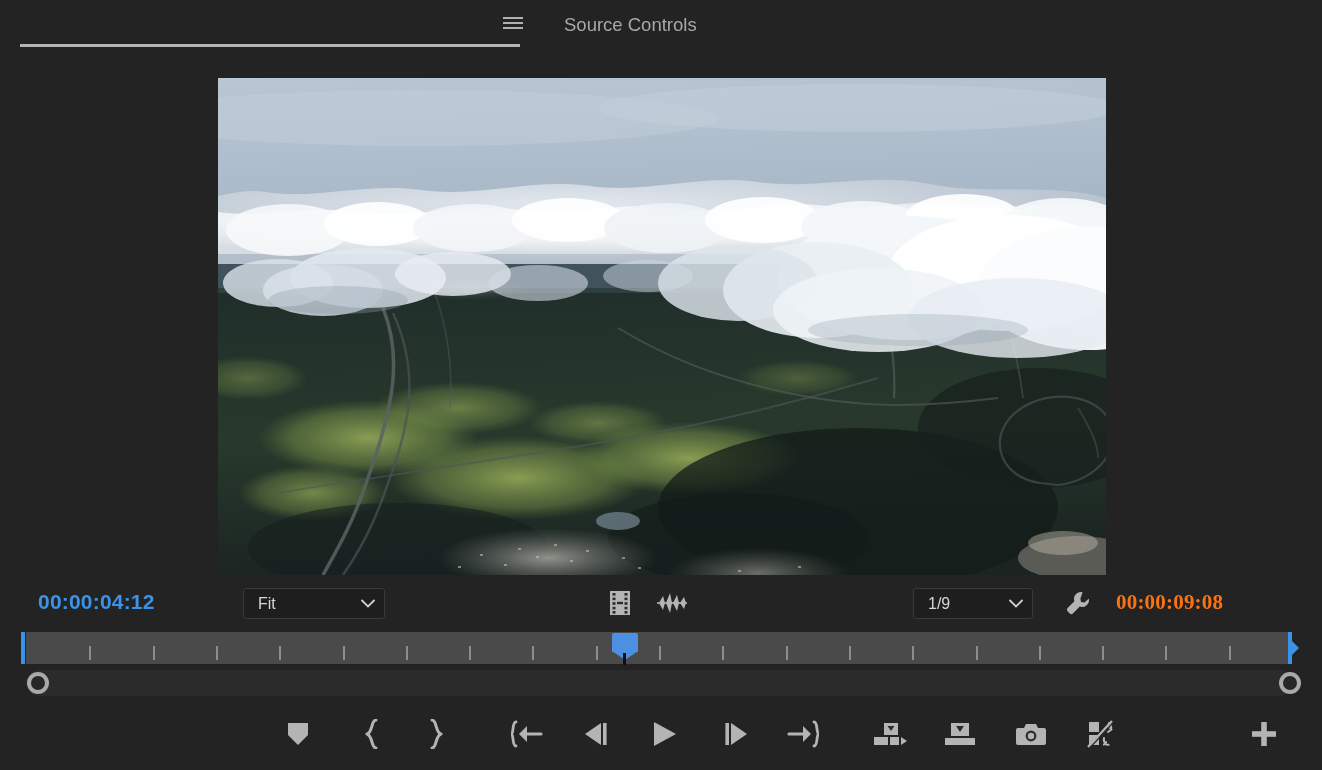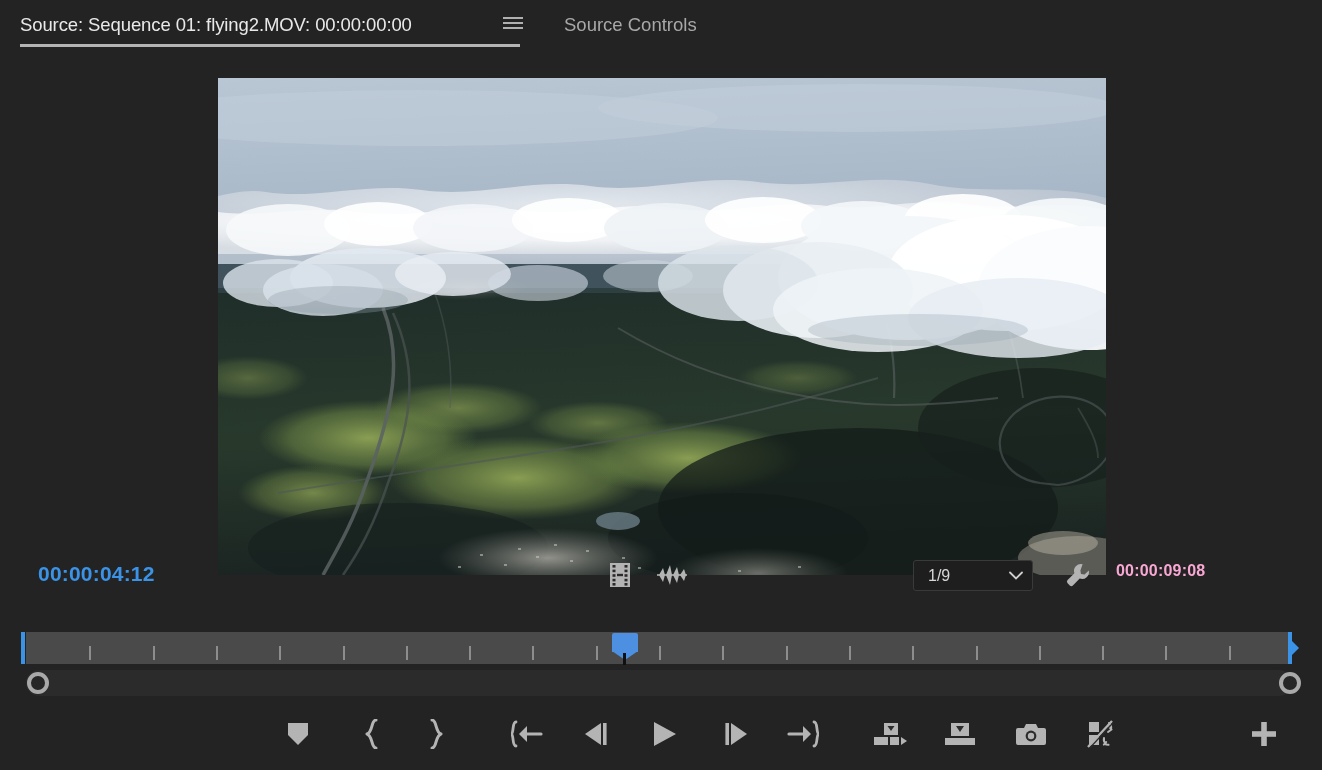--- a/index.html
+++ b/index.html
@@ -54,31 +54,32 @@
   }
   .video-frame {
     position:absolute; left:218px; top:30px; width:888px; height:497px;
     overflow:hidden;
     background:#0d1014;
   }
   .video-frame svg { display:block; width:888px; height:497px; }
 
   
   .ctl-row {
-    position:absolute; left:0; top:548px; width:1322px; height:52px;
+    position:absolute; left:0; top:576px; width:1322px; height:52px;
   }
   .tc-current {
     position:absolute; left:38px; top:14px;
     color:#3b93e8; font-size:21px; font-weight:bold;
     letter-spacing:0.2px;
   }
   .tc-duration {
     position:absolute; left:1116px; top:14px;
-    color:#f9a8d4; font-size:16px; font-weight:bold;
+    color:#f97316; font-size:21px; font-weight:bold;
     letter-spacing:0.2px;
+    font-family:Liberation Serif, serif;
   }
   .dropdown {
     position:absolute; height:31px;
     background:#1e1e1e; border:1px solid #3a3a3a; border-radius:3px;
     display:flex; align-items:center; cursor:pointer;
   }
   .dropdown .dd-text {
     color:#d6d6d6; font-size:16px; padding-left:14px; flex:1;
   }
   .dropdown .dd-chev {
@@ -162,23 +163,20 @@
     position:absolute; top:12px; height:44px; width:46px;
     display:flex; align-items:center; justify-content:center;
     cursor:pointer;
   }
   svg { shape-rendering:geometricPrecision; }
 </style>
 </head>
 <body>
 
 <div class="tabbar">
-  <div class="tab tab-active">
-    <span class="tab-label">Source: Sequence 01: flying2.MOV: 00:00:00:00</span>
-  </div>
   <div class="tab-menu-icon">
     <i></i>
     <i></i>
     <i></i>
   </div>
   <div class="tab-underline"></div>
   <div class="tab tab-inactive">
     <span class="tab-label">Source Controls</span>
   </div>
 </div>
@@ -331,20 +329,28 @@
       </g>
 
       <rect x="0" y="0" width="888" height="497" fill="none"></rect>
     </svg>
   </div>
 </div>
 
 <div class="ctl-row">
   <span class="tc-current">00:00:04:12</span>
 
+  <div class="dropdown dd-fit">
+    <span class="dd-text">Fit</span>
+    <span class="dd-chev">
+      <svg width="14" height="9" viewBox="0 0 14 9">
+          <path d="M1 1.5 L7 7.5 L13 1.5" stroke="#cfcfcf" stroke-width="1.8" fill="none" stroke-linecap="round"></path>
+        </svg>
+    </span>
+  </div>
 
   <div class="icon-btn ic-filmstrip">
     <svg width="22" height="26" viewBox="0 0 22 26">
       <rect x="1" y="1" width="20" height="24" fill="#b4b4b4"></rect>
       <rect x="3.5" y="3" width="3" height="2.6" fill="#2b2b2b"></rect>
       <rect x="3.5" y="7.6" width="3" height="2.6" fill="#2b2b2b"></rect>
       <rect x="3.5" y="12.2" width="3" height="2.6" fill="#2b2b2b"></rect>
       <rect x="3.5" y="16.8" width="3" height="2.6" fill="#2b2b2b"></rect>
       <rect x="3.5" y="21.0" width="3" height="2.6" fill="#2b2b2b"></rect>
       <rect x="15.5" y="3" width="3" height="2.6" fill="#2b2b2b"></rect>

